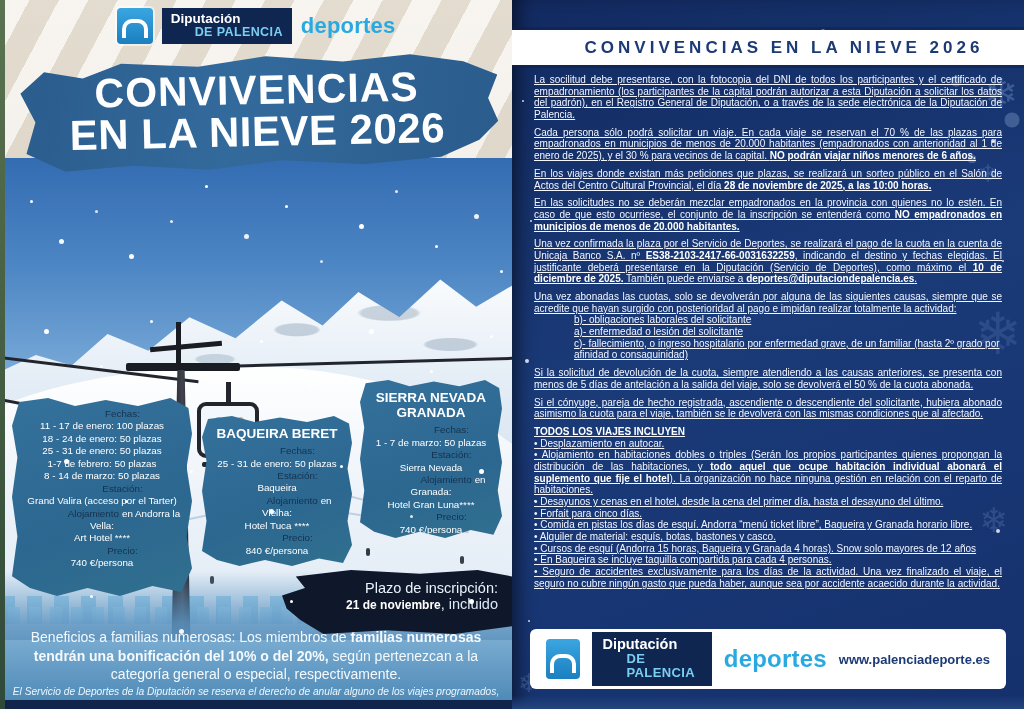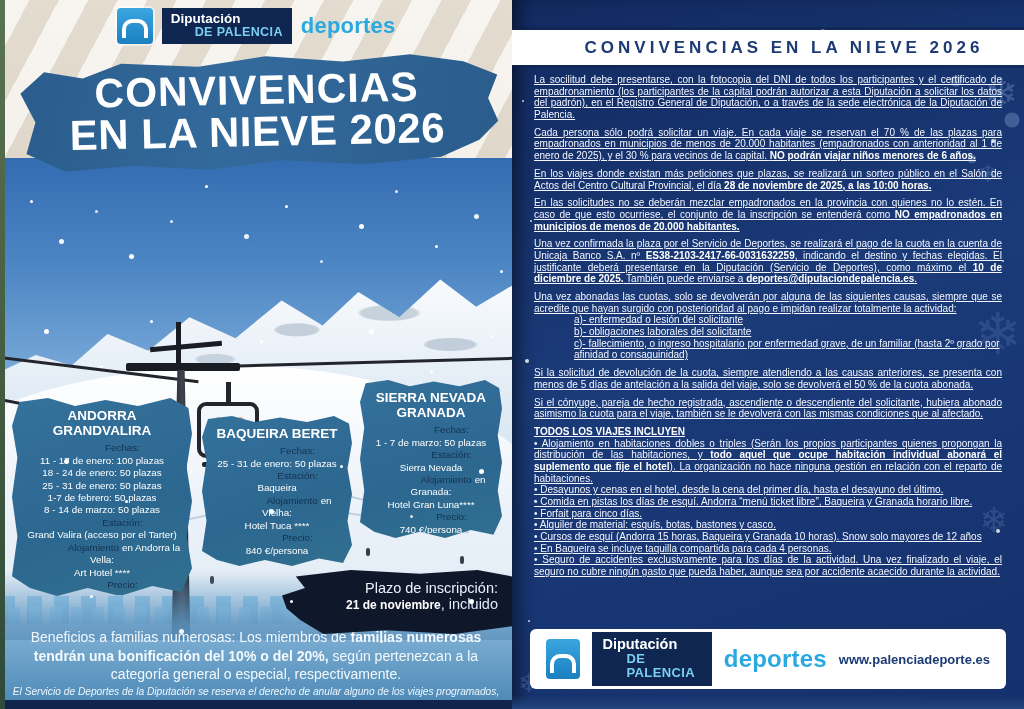--- a/index.html
+++ b/index.html
@@ -212,21 +212,20 @@
       </div>
       <div class="brand">deportes</div>
     </div>
 
     <div class="title-brush">
       <div class="title-l1">CONVIVENCIAS</div>
       <div class="title-l2">EN LA NIEVE 2026</div>
     </div>
 
     <div class="dest-box dest-1">
-      <div class="dest-name">ANDORRA GRANDVALIRA</div>
       <div class="dest-lines">
           <div class="dest-line"><span class="dest-label">Fechas:</span></div>
           <div class="dest-line"><span class="dest-value">11 - 17 de enero: 100 plazas</span></div>
           <div class="dest-line"><span class="dest-value">18 - 24 de enero: 50 plazas</span></div>
           <div class="dest-line"><span class="dest-value">25 - 31 de enero: 50 plazas</span></div>
           <div class="dest-line"><span class="dest-value">1-7 de febrero: 50 plazas</span></div>
           <div class="dest-line"><span class="dest-value">8 - 14 de marzo: 50 plazas</span></div>
           <div class="dest-line"><span class="dest-label">Estación:</span></div>
           <div class="dest-line"><span class="dest-value">Grand Valira (acceso por el Tarter)</span></div>
           <div class="dest-line"><span class="dest-label">Alojamiento</span><span class="dest-value">en Andorra la Vella:</span></div>
@@ -286,32 +285,33 @@
     <span class="flake fk5">❄</span>
 
     <div class="rp-title">CONVIVENCIAS EN LA NIEVE 2026</div>
     <div class="rp-body" id="rp-paragraphs">
         <p class="rp-par s-para"><span>La socilitud debe presentarse, con la fotocopia del DNI de todos los participantes y el certificado de empadronamiento (los participantes de la capital podrán autorizar a esta Diputación a solicitar los datos del padrón), en el Registro General de Diputación, o a través de la sede electrónica de la Diputación de Palencia.</span></p>
         <p class="rp-par s-para"><span>Cada persona sólo podrá solicitar un viaje. En cada viaje se reservan el 70 % de las plazas para empadronados en municipios de menos de 20.000 habitantes (empadronados con anterioridad al 1 de enero de 2025), y el 30 % para vecinos de la capital. </span><strong>NO podrán viajar niños menores de 6 años.</strong></p>
         <p class="rp-par s-para"><span>En los viajes donde existan más peticiones que plazas, se realizará un sorteo público en el Salón de Actos del Centro Cultural Provincial, el día </span><strong>28 de noviembre de 2025, a las 10:00 horas.</strong></p>
         <p class="rp-par s-para"><span>En las solicitudes no se deberán mezclar empadronados en la provincia con quienes no lo estén. En caso de que esto ocurriese, el conjunto de la inscripción se entenderá como </span><strong>NO empadronados en municipios de menos de 20.000 habitantes.</strong></p>
         <p class="rp-par s-para"><span>Una vez confirmada la plaza por el Servicio de Deportes, se realizará el pago de la cuota en la cuenta de Unicaja Banco S.A. nº </span><strong>ES38-2103-2417-66-0031632259</strong><span>, indicando el destino y fechas elegidas. El justificante deberá presentarse en la Diputación (Servicio de Deportes), como máximo el </span><strong>10 de diciembre de 2025.</strong><span> También puede enviarse a </span><strong>deportes@diputaciondepalencia.es</strong><span>.</span></p>
         <p class="rp-par s-para"><span>Una vez abonadas las cuotas, solo se devolverán por alguna de las siguientes causas, siempre que se acredite que hayan surgido con posterioridad al pago e impidan realizar totalmente la actividad:</span></p>
+        <p class="rp-par s-indent"><span>b)- obligaciones laborales del solicitante</span></p>
         <p class="rp-par s-indent"><span>a)- enfermedad o lesión del solicitante</span></p>
-        <p class="rp-par s-indent"><span>b)- obligaciones laborales del solicitante</span></p>
         <p class="rp-par s-indent"><span>c)- fallecimiento, o ingreso hospitalario por enfermedad grave, de un familiar (hasta 2º grado por afinidad o consaguinidad)</span></p>
         <p class="rp-par s-para"><span>Si la solicitud de devolución de la cuota, siempre atendiendo a las causas anteriores, se presenta con menos de 5 días de antelación a la salida del viaje, solo se devolverá el 50 % de la cuota abonada.</span></p>
         <p class="rp-par s-para"><span>Si el cónyuge, pareja de hecho registrada, ascendiente o descendiente del solicitante, hubiera abonado asimismo la cuota para el viaje, también se le devolverá con las mismas condiciones que al afectado.</span></p>
         <p class="rp-par s-para"><strong>TODOS LOS VIAJES INCLUYEN</strong></p>
+        <p class="rp-par s-line"><span>• Desplazamiento en autocar.</span></p>
         <p class="rp-par s-line"><span>• Alojamiento en habitaciones dobles o triples (Serán los propios participantes quienes propongan la distribución de las habitaciones, y </span><strong>todo aquel que ocupe habitación individual abonará el suplemento que fije el hotel</strong><span>). La organización no hace ninguna gestión en relación con el reparto de habitaciones.</span></p>
         <p class="rp-par s-line"><span>• Desayunos y cenas en el hotel, desde la cena del primer día, hasta el desayuno del último.</span></p>
+        <p class="rp-par s-line"><span>• Forfait para cinco días.</span></p>
         <p class="rp-par s-line"><span>• Comida en pistas los días de esquí. Andorra “menú ticket libre”, Baqueira y Granada horario libre.</span></p>
-        <p class="rp-par s-line"><span>• Forfait para cinco días.</span></p>
         <p class="rp-par s-line"><span>• Alquiler de material: esquís, botas, bastones y casco.</span></p>
-        <p class="rp-par s-line"><span>• Cursos de esquí (Andorra 15 horas, Baqueira y Granada 10 horas). Snow solo mayores de 12 años</span></p>
+        <p class="rp-par s-line"><span>• Cursos de esquí (Andorra 15 horas, Baqueira y Granada 4 horas). Snow solo mayores de 12 años</span></p>
         <p class="rp-par s-line"><span>• En Baqueira se incluye taquilla compartida para cada 4 personas.</span></p>
         <p class="rp-par s-line"><span>• Seguro de accidentes exclusivamente para los días de la actividad. Una vez finalizado el viaje, el seguro no cubre ningún gasto que pueda haber, aunque sea por accidente acaecido durante la actividad.</span></p>
       </div>
 
     <div class="rp-footer">
       <div class="logo-sq">
         <div class="arch"></div>
       </div>
       <div class="org-box">
         <div class="org-l1">Diputación</div>

